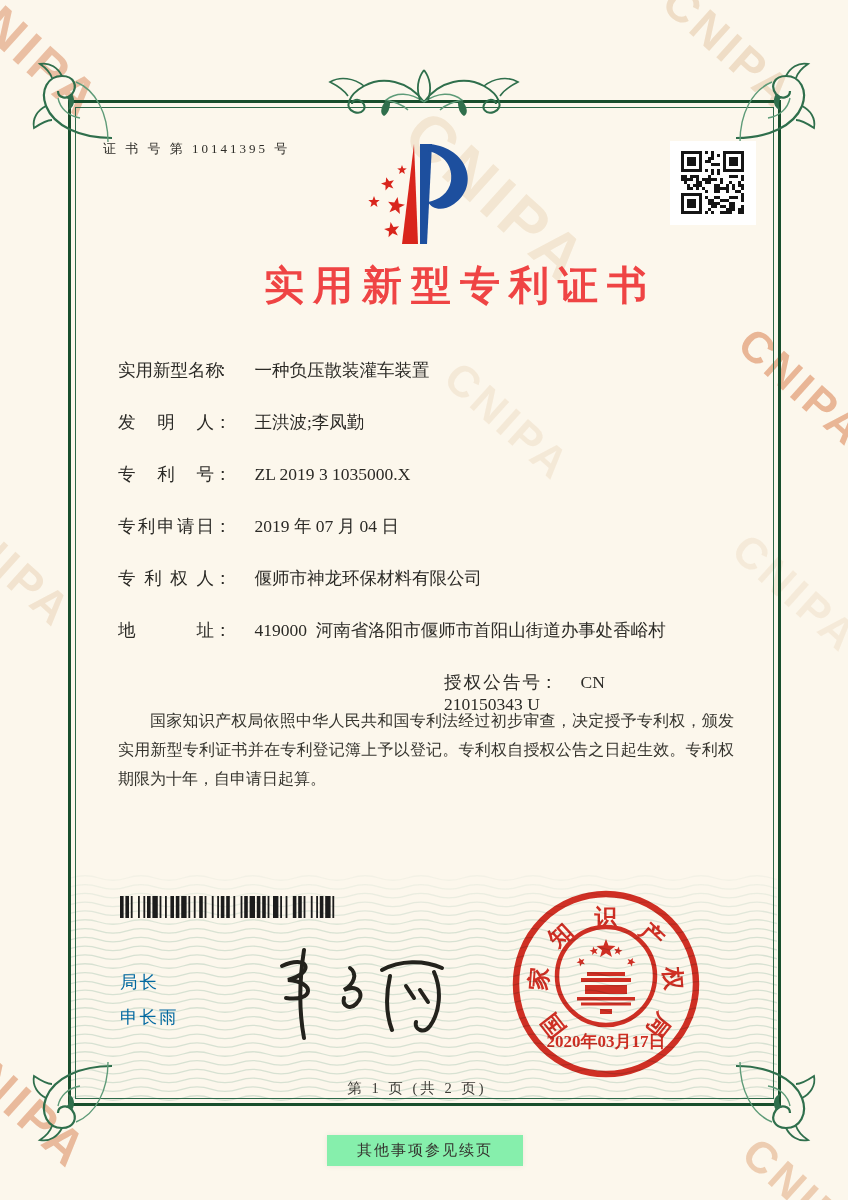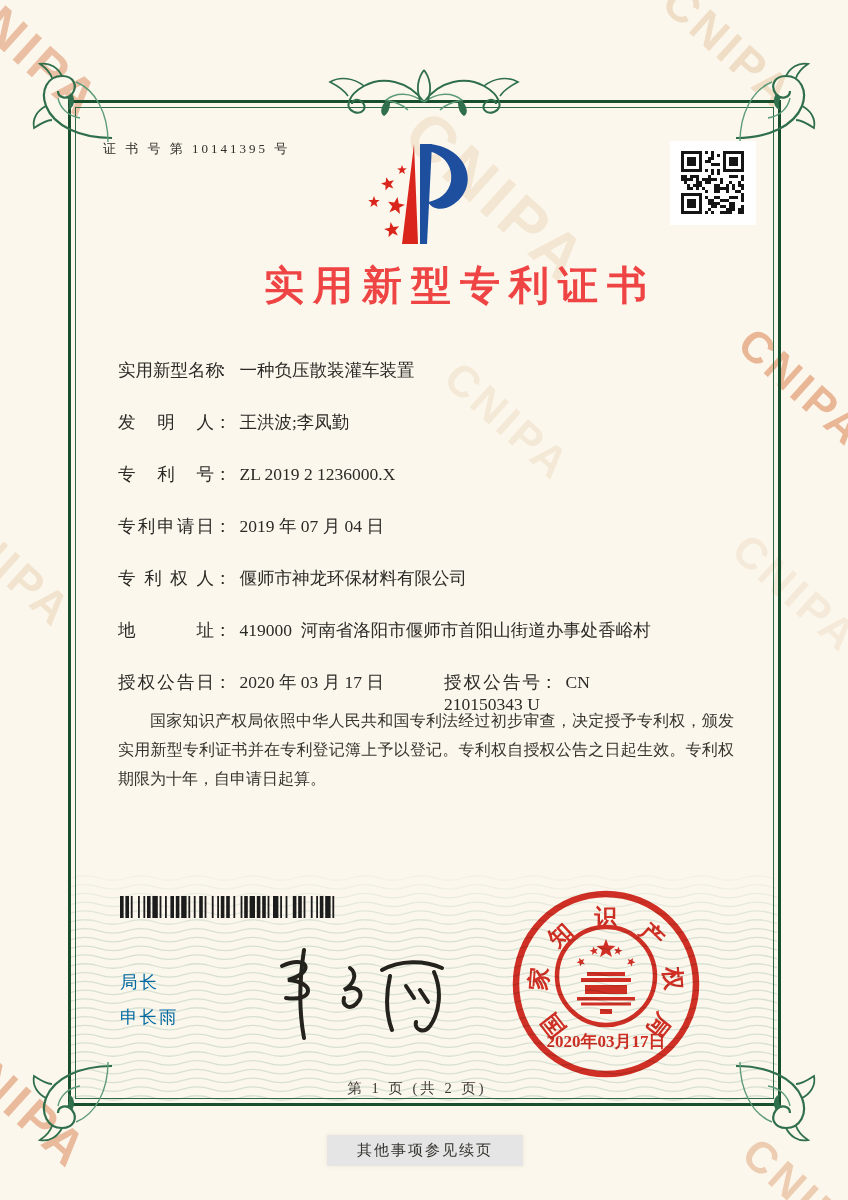--- a/index.html
+++ b/index.html
@@ -18,39 +18,39 @@
   .orn{z-index:3;}
   
   .cert-no{left:103px;top:140px;font-size:13px;letter-spacing:3px;color:#2e2d28;z-index:4;}
   .title{left:0;top:258px;width:848px;text-align:center;font-size:40px;font-weight:bold;
       letter-spacing:9px;color:#ef4444;z-index:4;margin-left:36px;}
   .qrbox{left:670px;top:141px;width:86px;height:84px;background:#ffffff;z-index:4;}
   
   .frow{left:118px;font-size:17.5px;z-index:4;white-space:nowrap;}
   .flabel{display:inline-block;width:96px;text-align:justify;text-align-last:justify;vertical-align:bottom;}
   .fcolon{display:inline-block;}
-  .fvalue{margin-left:8px;white-space:pre-wrap;}
+  .fvalue{margin-left:23px;white-space:pre-wrap;}
   .grant2{position:absolute;left:326px;top:0;white-space:nowrap;}
   
   .paras{left:118px;top:698px;width:616px;font-size:16px;line-height:29px;color:#35342e;
       text-align:justify;z-index:4;margin-top:8px;}
   .paras p{margin:0;text-indent:2em;}
   
   #waves{left:71px;top:874px;z-index:1;}
   #waves path{stroke:#d7e1d2;stroke-width:1.3;fill:none;}
   #barcode{left:120px;top:896px;z-index:4;}
   .signer{left:120px;font-size:17.5px;letter-spacing:2px;z-index:4;color:#0369a1;}
   #signature{left:238px;top:942px;z-index:4;}
   #signature path{stroke:#23221c;stroke-width:4;fill:none;stroke-linecap:round;}
   #sealSvg{left:509px;top:887px;z-index:5;mix-blend-mode:multiply;opacity:.94;}
   #ringText text{font-size:23px;font-weight:bold;fill:#cf2318;text-anchor:middle;
       dominant-baseline:central;font-family:"Liberation Serif",serif;}
   .pagefoot{left:0;top:1079px;width:834px;text-align:center;font-size:14.5px;
       letter-spacing:3px;color:#3c3b36;z-index:4;}
-  .note{left:327px;top:1135px;width:196px;height:31px;background:#e5e5e5;text-align:center;
+  .note{left:327px;top:1135px;width:196px;height:31px;background:#86efac;text-align:center;
       line-height:31px;font-size:15px;letter-spacing:2px;color:#34332e;z-index:4;
       box-shadow:0 0 5px rgba(120,110,90,.12);}
 </style>
 </head>
 <body>
 
 <div id="wmLayer">
     <div class="wm" style="left: -20px; top: -34px; font-size: 52px; color: rgb(221, 147, 104); opacity: 0.55;">CNIPA</div>
     <div class="wm" style="left: 688px; top: -26px; font-size: 46px; color: rgb(231, 205, 174); opacity: 0.6;">CNIPA</div>
     <div class="wm" style="left: 440px; top: 96px; font-size: 64px; color: rgb(236, 217, 189); opacity: 0.55;">CNIPA</div>
@@ -235,36 +235,33 @@
 
 <div class="abs title">实用新型专利证书</div>
 
 <div class="abs frow" style="top:358px">
   <span class="flabel">实用新型名称</span><span class="fcolon">：</span><span class="fvalue">一种负压散装灌车装置</span>
 </div>
 <div class="abs frow" style="top:410px">
   <span class="flabel">发明人</span><span class="fcolon">：</span><span class="fvalue">王洪波;李凤勤</span>
 </div>
 <div class="abs frow" style="top:462px">
-  <span class="flabel">专利号</span><span class="fcolon">：</span><span class="fvalue">ZL 2019 2 1236000.X</span>
+  <span class="flabel">专利号</span><span class="fcolon">：</span><span class="fvalue">ZL 2019 3 1035000.X</span>
 </div>
 <div class="abs frow" style="top:514px">
   <span class="flabel">专利申请日</span><span class="fcolon">：</span><span class="fvalue">2019 年 07 月 04 日</span>
 </div>
 <div class="abs frow" style="top:566px">
   <span class="flabel">专利权人</span><span class="fcolon">：</span><span class="fvalue">偃师市神龙环保材料有限公司</span>
 </div>
 <div class="abs frow" style="top:618px">
   <span class="flabel">地址</span><span class="fcolon">：</span><span class="fvalue">419000  河南省洛阳市偃师市首阳山街道办事处香峪村</span>
 </div>
 
 <div class="abs frow" style="top:670px">
-  <span>
-    <span class="flabel">授权公告日</span><span class="fcolon">：</span><span class="fvalue">2020 年 03 月 17 日</span>
-  </span>
   <span class="grant2">
     <span class="flabel">授权公告号</span><span class="fcolon">：</span><span class="fvalue">CN 210150343 U</span>
   </span>
 </div>
 
 <div class="abs paras">
   <p>国家知识产权局依照中华人民共和国专利法经过初步审查，决定授予专利权，颁发实用新型专利证书并在专利登记簿上予以登记。专利权自授权公告之日起生效。专利权期限为十年，自申请日起算。</p>
 </div>
 
 <svg id="waves" class="abs" width="706" height="229" viewBox="0 0 706 229">

